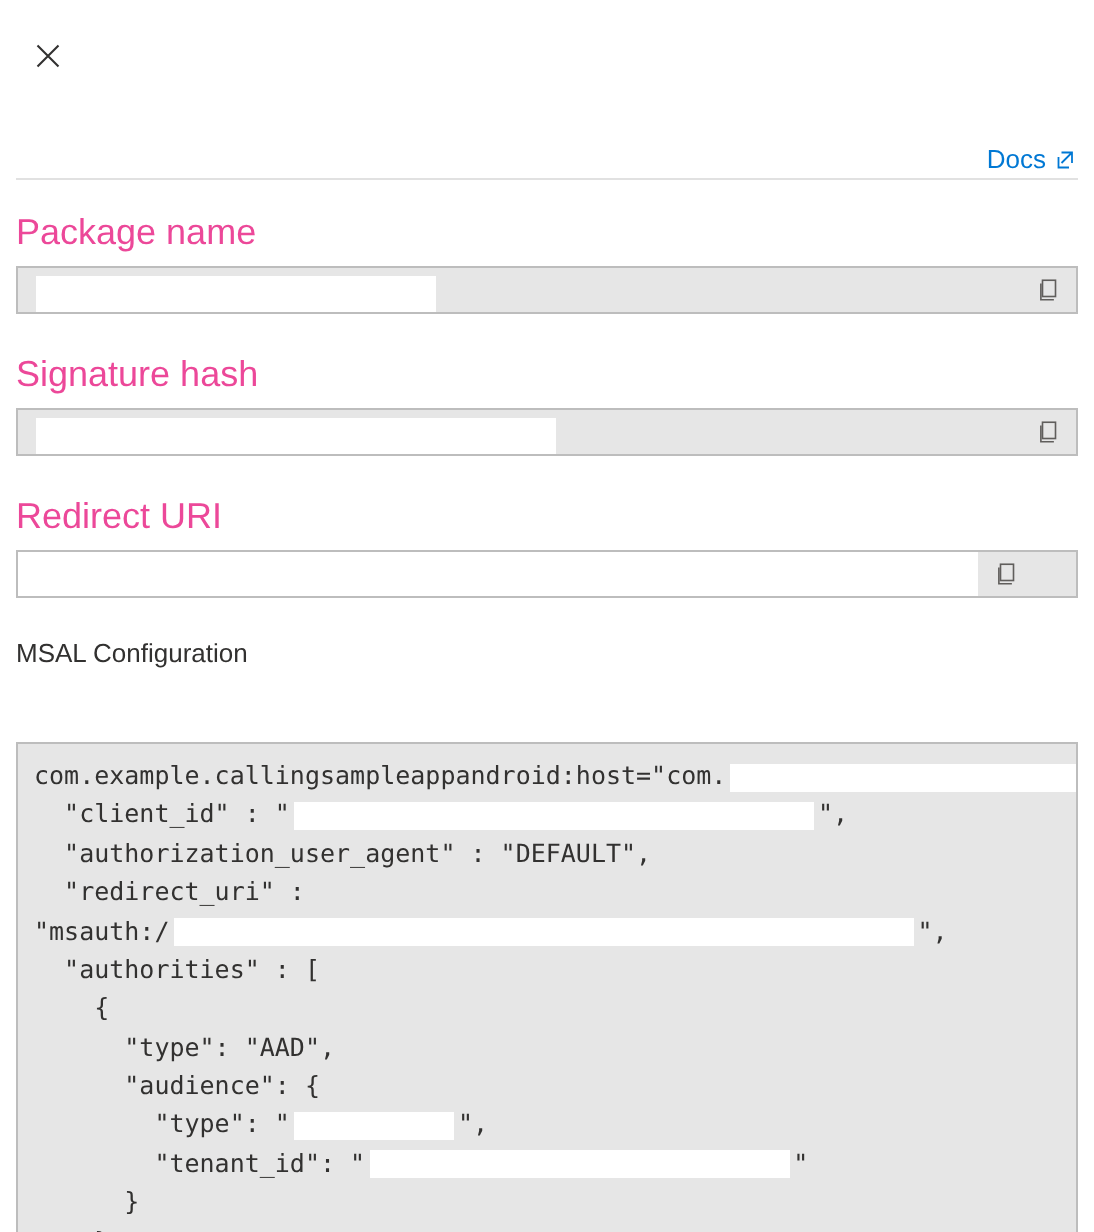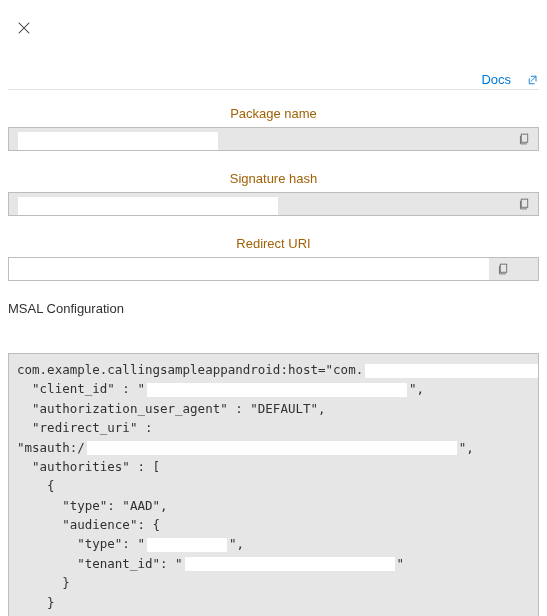--- a/index.html
+++ b/index.html
@@ -45,41 +45,40 @@
       display: flex;
       justify-content: flex-end;
       margin-bottom: 2px;
     }
     .docs-link {
       color: #0078d4;
       text-decoration: none;
       font-size: 13px;
       display: inline-flex;
       align-items: center;
-      gap: 16px;
+      gap: 4px;
       cursor: pointer;
     }
     .docs-link svg {
       width: 12px;
       height: 12px;
     }
     .divider {
       border: none;
       border-top: 1px solid #e1e1e1;
       margin-bottom: 16px;
     }
     .field-group {
       margin-bottom: 20px;
     }
     .field-label {
-      font-size: 13px;
-      color: #a16207;
+      font-size: 18px;
+      color: #ec4899;
       margin-bottom: 6px;
       display: block;
-      text-align: center;
     }
     .field-row {
       display: flex;
       align-items: stretch;
       border: 1px solid #bdbdbd;
       background: #e6e6e6;
       height: 24px;
     }
     .field-input {
       flex: 1;

